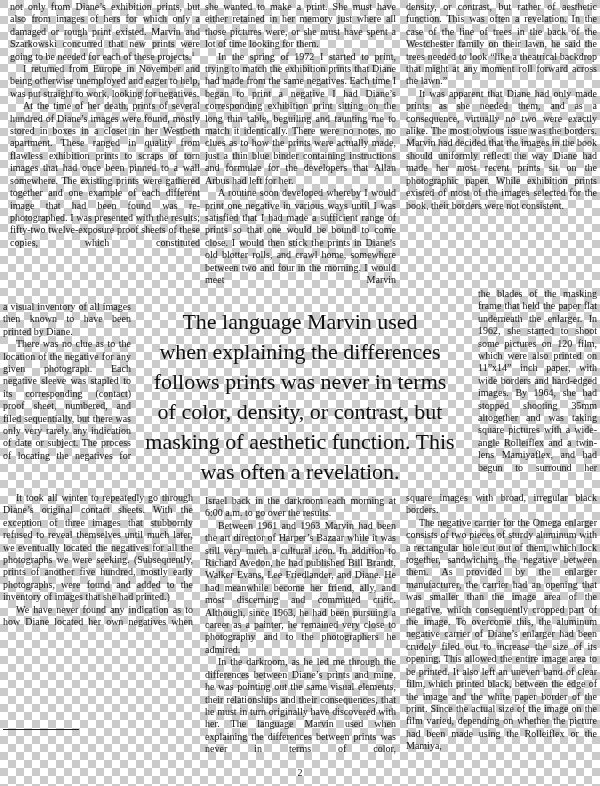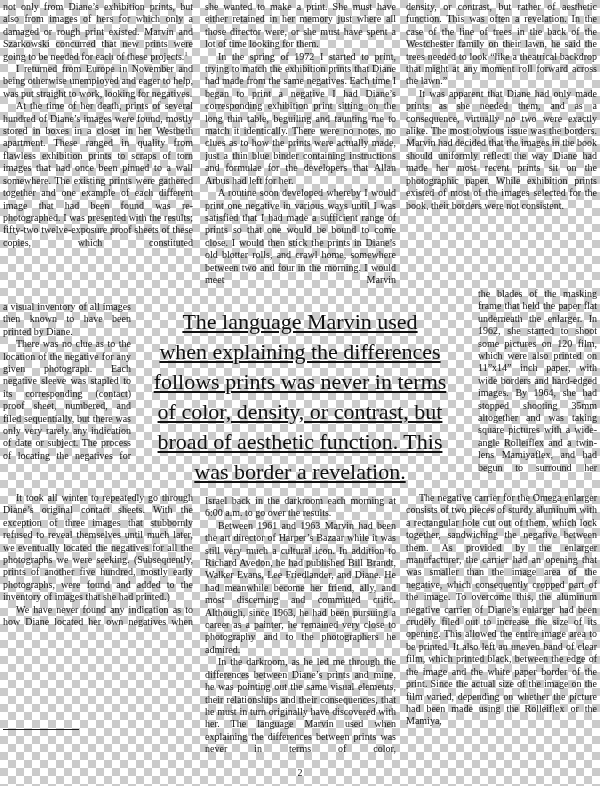--- a/index.html
+++ b/index.html
@@ -19,37 +19,37 @@
     line-height:12.4px;
     overflow:hidden;
   }
   .tb p{
     margin:0;
     text-align:justify;
   }
   .tb p.ind{text-indent:13px;}
   .tb p.cont{text-align-last:justify;}
   sup.ref{font-size:7px;line-height:0;vertical-align:super;}
-  .c1a{left:3px;top:1px;width:190px;height:300px;}
+  .c1a{left:10px;top:1px;width:190px;height:300px;}
   .c1b{left:3px;top:301px;width:128px;height:191px;}
   .c1c{left:3px;top:492px;width:190px;height:238px;}
   .c2a{left:205px;top:1px;width:191px;height:292px;}
   .c2b{left:205px;top:495px;width:191px;height:263px;}
   .c3a{left:406px;top:1px;width:191px;height:209px;}
   .c3b{left:478px;top:288px;width:119px;height:196px;}
   .c3c{left:406px;top:492px;width:191px;height:266px;}
   .pull-quote{
     position:absolute;
     left:108px;top:307px;width:384px;height:186px;
     text-align:center;
     font-size:22px;
     line-height:30px;
     color:#101010;
   }
-  .pull-quote .ql{white-space:nowrap;text-decoration:underline;}
+  .pull-quote .ql{white-space:nowrap;}
   .fn-rule{
     position:absolute;
     left:3px;top:729px;width:76px;height:0;
     border-top:1px solid #1a1a1a;
   }
   .footnote{
     position:absolute;
     left:3px;top:734px;width:188px;
     font-size:8.6px;line-height:10.2px;
     text-align:justify;
@@ -77,51 +77,52 @@
     <p>a visual inventory of all images then known to have been printed by Diane.</p>
     <p class="ind cont">There was no clue as to the location of the negative for any given photograph. Each negative sleeve was stapled to its corresponding (contact) proof sheet, numbered, and filed sequentially, but there was only very rarely any indication of date or subject. The process of locating the negatives for</p>
   </div>
 
   <div class="tb c1c">
     <p class="ind">It took all winter to repeatedly go through Diane’s original contact sheets. With the exception of three images that stubbornly refused to reveal themselves until much later, we eventually located the negatives for all the photographs we were seeking. (Subsequently, prints of another five hundred, mostly early photographs, were found and added to the inventory of images that she had printed.)</p>
     <p class="ind cont">We have never found any indication as to how Diane located her own negatives when</p>
   </div>
 
   <div class="tb c2a">
-    <p>she wanted to make a print. She must have either retained in her memory just where all those director were, or she must have spent a lot of time looking for them.</p>
+    <p>she wanted to make a print. She must have either retained in her memory just where all those pictures were, or she must have spent a lot of time looking for them.</p>
     <p class="ind">In the spring of 1972 I started to print, trying to match the exhibition prints that Diane had made from the same negatives. Each time I began to print a negative I had Diane’s corresponding exhibition print sitting on the long thin table, beguiling and taunting me to match it identically. There were no notes, no clues as to how the prints were actually made, just a thin blue binder containing instructions and formulae for the developers that Allan Arbus had left for her.</p>
     <p class="ind cont">A routine soon developed whereby I would print one negative in various ways until I was satisfied that I had made a sufficient range of prints so that one would be bound to come close. I would then stick the prints in Diane’s old blotter rolls, and crawl home, somewhere between two and four in the morning. I would meet Marvin</p>
   </div>
 
   <div class="pull-quote">
     <div class="ql">The language Marvin used</div>
     <div class="ql">when explaining the differences</div>
     <div class="ql">follows prints was never in terms</div>
     <div class="ql">of color, density, or contrast, but</div>
-    <div class="ql">broad of aesthetic function. This</div>
-    <div class="ql">was border a revelation.</div>
+    <div class="ql">masking of aesthetic function. This</div>
+    <div class="ql">was often a revelation.</div>
   </div>
 
   <div class="tb c2b">
     <p>Israel back in the darkroom each morning at 6:00 a.m. to go over the results.</p>
     <p class="ind">Between 1961 and 1963 Marvin had been the art director of Harper’s Bazaar while it was still very much a cultural icon. In addition to Richard Avedon, he had published Bill Brandt, Walker Evans, Lee Friedlander, and Diane. He had meanwhile become her friend, ally, and most discerning and committed critic. Although, since 1963, he had been pursuing a career as a painter, he remained very close to photography and to the photographers he admired.</p>
     <p class="ind cont">In the darkroom, as he led me through the differences between Diane’s prints and mine, he was pointing out the same visual elements, their relationships and their consequences, that he must in turn originally have discovered with her. The language Marvin used when explaining the differences between prints was never in terms of color,</p>
   </div>
 
   <div class="tb c3a">
     <p>density, or contrast, but rather of aesthetic function. This was often a revelation. In the case of the line of trees in the back of the Westchester family on their lawn, he said the trees needed to look “like a theatrical backdrop that might at any moment roll forward across the lawn.”</p>
     <p class="ind">It was apparent that Diane had only made prints as she needed them, and as a consequence, virtually no two were exactly alike. The most obvious issue was the borders. Marvin had decided that the images in the book should uniformly reflect the way Diane had made her most recent prints sit on the photographic paper. While exhibition prints existed of most of the images selected for the book, their borders were not consistent.</p>
     <p class="ind cont">Starting around 1956, Diane began to print her pictures, which were all shot on 35mm film, on 11”x14” inch paper. These prints had broad white borders and hard edges to the image, which were created by</p>
   </div>
 
   <div class="tb c3b">
     <p class="cont">the blades of the masking frame that held the paper flat underneath the enlarger. In 1962, she started to shoot some pictures on 120 film, which were also printed on 11”x14” inch paper, with wide borders and hard-edged images. By 1964, she had stopped shooting 35mm altogether and was taking square pictures with a wide-angle Rolleiflex and a twin-lens Mamiyaflex, and had begun to surround her</p>
   </div>
 
   <div class="tb c3c">
+    <p>square images with broad, irregular black borders.</p>
     <p class="ind cont">The negative carrier for the Omega enlarger consists of two pieces of sturdy aluminum with a rectangular hole cut out of them, which lock together, sandwiching the negative between them. As provided by the enlarger manufacturer, the carrier had an opening that was smaller than the image area of the negative, which consequently cropped part of the image. To overcome this, the aluminum negative carrier of Diane’s enlarger had been crudely filed out to increase the size of its opening. This allowed the entire image area to be printed. It also left an uneven band of clear film, which printed black, between the edge of the image and the white paper border of the print. Since the actual size of the image on the film varied, depending on whether the picture had been made using the Rolleiflex or the Mamiya,</p>
   </div>
 
   <div class="fn-rule"></div>
 
   <div class="page-number">2</div>
 
 </div>
 
 </body></html>

